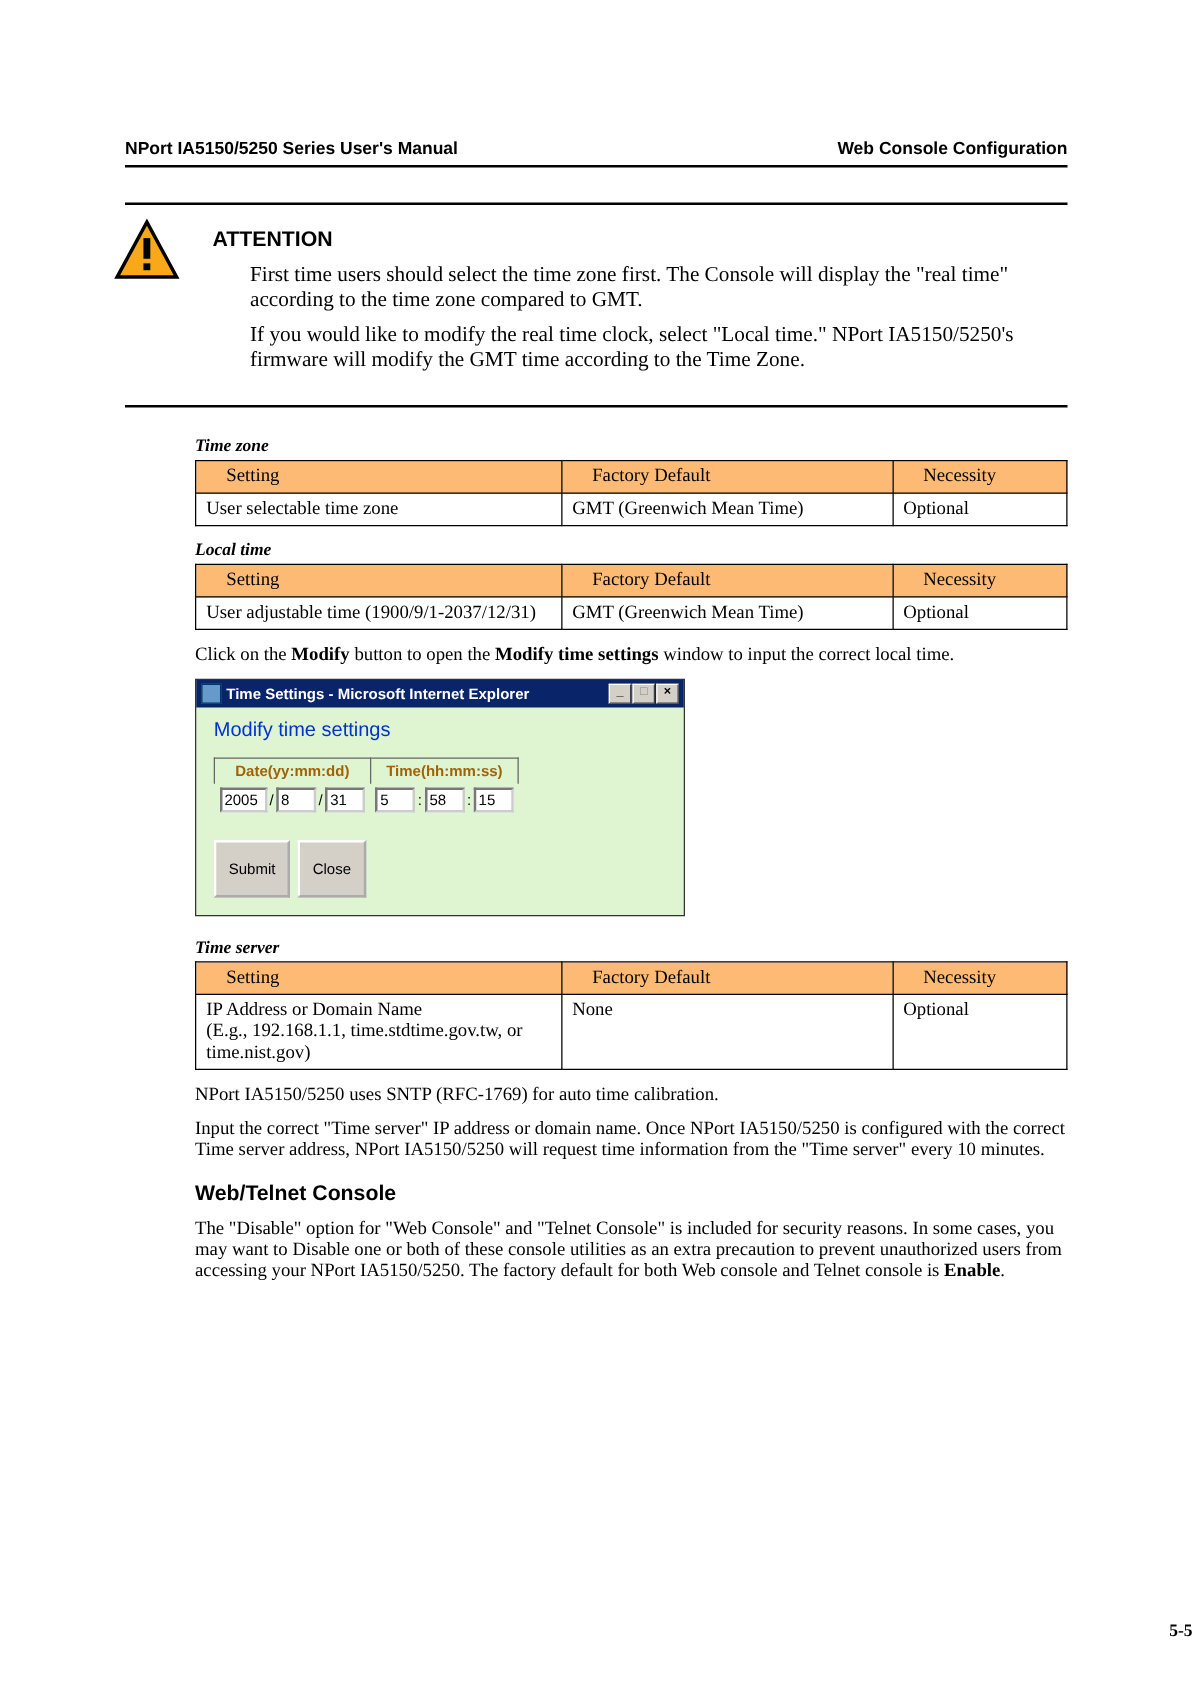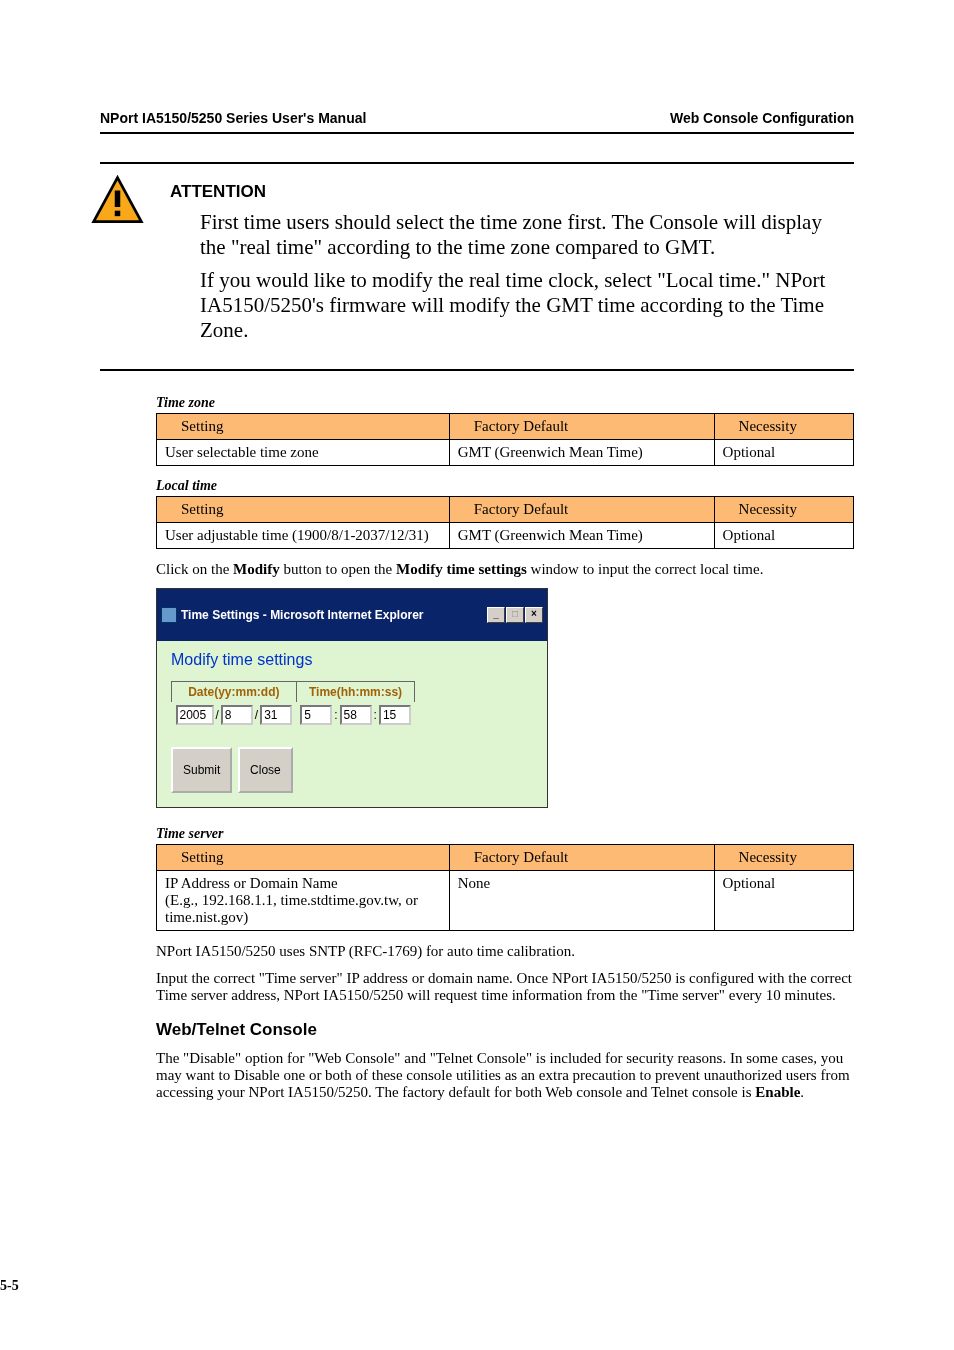--- a/index.html
+++ b/index.html
@@ -47,21 +47,21 @@
   }
   .attention-icon {
     position: absolute;
     left: -10px;
     top: 10px;
     width: 55px;
     height: 55px;
   }
   .attention-body {
     margin-left: 100px;
-    font-size: 21px;
+    font-size: 17px;
   }
   .attention-body p { margin: 0 0 8px 0; }
   .content { margin-left: 56px; }
   .caption {
     font-weight: bold;
     font-style: italic;
     font-size: 14px;
     margin: 6px 0 2px 0;
   }
   table.settings {
@@ -87,21 +87,21 @@
     background: #dff4d1;
     border: 1px solid #333;
     margin: 4px 0 18px 0;
   }
   .ss-titlebar {
     background: linear-gradient(#0a246a,#0a246a);
     color: #fff;
     font-family: Tahoma, Arial, sans-serif;
     font-size: 12px;
     font-weight: bold;
-    padding: 18px 4px;
+    padding: 3px 4px;
     display: flex;
     align-items: center;
   }
   .ss-titlebar .ie-icon {
     width: 14px; height: 14px; background: #69c; border:1px solid #036; margin-right:4px;
   }
   .ss-titlebar .spacer { flex: 1; }
   .ss-winbtn {
     width: 16px; height: 14px;
     background: #d4d0c8;
@@ -159,23 +159,23 @@
     margin-right: 2px;
   }
   h3.subhead {
     font-family: Arial, Helvetica, sans-serif;
     font-weight: bold;
     font-size: 17px;
     margin: 16px 0 8px 0;
   }
   .pagenum {
     position: absolute;
-    bottom: 56px;
+    bottom: 36px;
     left: 0; right: 0;
-    text-align: left;
+    text-align: right;
     font-size: 14px;
     font-weight: bold;
   }
 </style>
 </head>
 <body>
 
 <div class="page">
 
   <div class="hdr-row">
@@ -219,21 +219,21 @@
 
     <div class="caption">Local time</div>
     <table class="settings">
       <tbody>
           <tr>
         <th style="width:42%">Setting</th>
         <th style="width:38%">Factory Default</th>
         <th>Necessity</th>
       </tr>
       <tr>
-        <td>User adjustable time (1900/8/1-2037/12/31)</td>
+        <td>User adjustable time (1900/9/1-2037/12/31)</td>
         <td>GMT (Greenwich Mean Time)</td>
         <td>Optional</td>
       </tr>
     </tbody>
       </table>
 
     <p class="body">
       <span>Click on the </span><b>Modify</b><span> button to open the </span><b>Modify time settings</b><span> window to input the correct local time.</span>
     </p>
 

